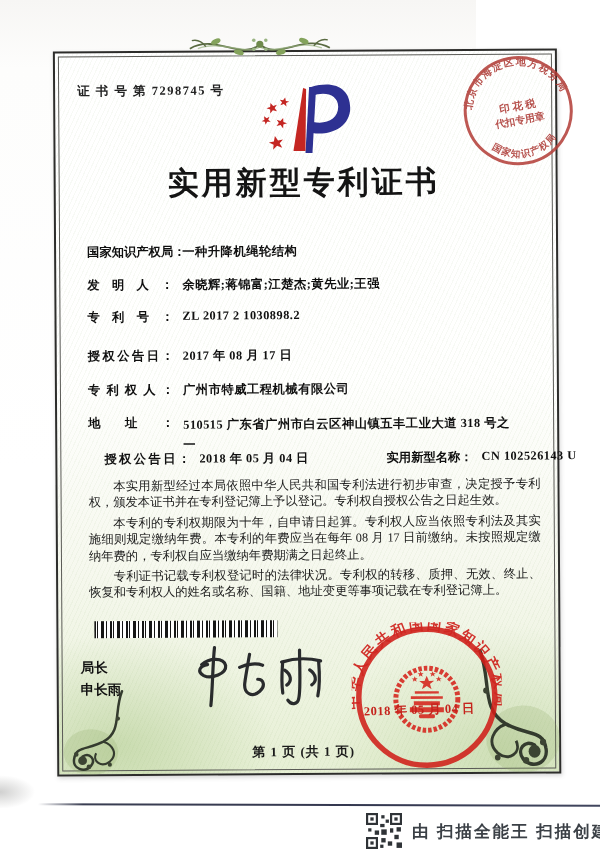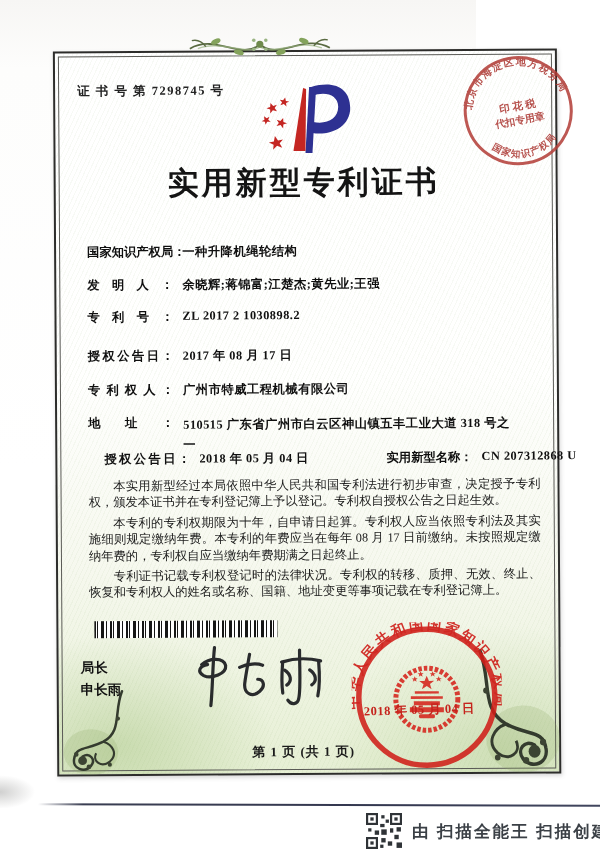--- a/index.html
+++ b/index.html
@@ -158,21 +158,21 @@
         <span class="fvalue">广州市特威工程机械有限公司</span>
       </div>
       <div class="frow" style="top:178px">
         <span class="flabel">地址：</span>
         <span class="fvalue wrap">510515 广东省广州市白云区神山镇五丰工业大道 318 号之一</span>
       </div>
       <div class="frow grantrow" style="top:214px">
         <span class="flabel">授权公告日：</span>
         <span class="fvalue datev">2018 年 05 月 04 日</span>
         <span class="flabel">实用新型名称：</span>
-        <span class="fvalue">CN 207312868 U</span>
+        <span class="fvalue">CN 102526143 U</span>
       </div>
     </div>
 
     <div class="abs paras">
       <p>本实用新型经过本局依照中华人民共和国专利法进行初步审查，决定授予专利权，颁发本证书并在专利登记簿上予以登记。专利权自授权公告之日起生效。</p>
       <p>本专利的专利权期限为十年，自申请日起算。专利权人应当依照专利法及其实施细则规定缴纳年费。本专利的年费应当在每年 08 月 17 日前缴纳。未按照规定缴纳年费的，专利权自应当缴纳年费期满之日起终止。</p>
       <p>专利证书记载专利权登记时的法律状况。专利权的转移、质押、无效、终止、恢复和专利权人的姓名或名称、国籍、地址变更等事项记载在专利登记簿上。</p>
     </div>
 
     <div class="abs barcode"></div>

